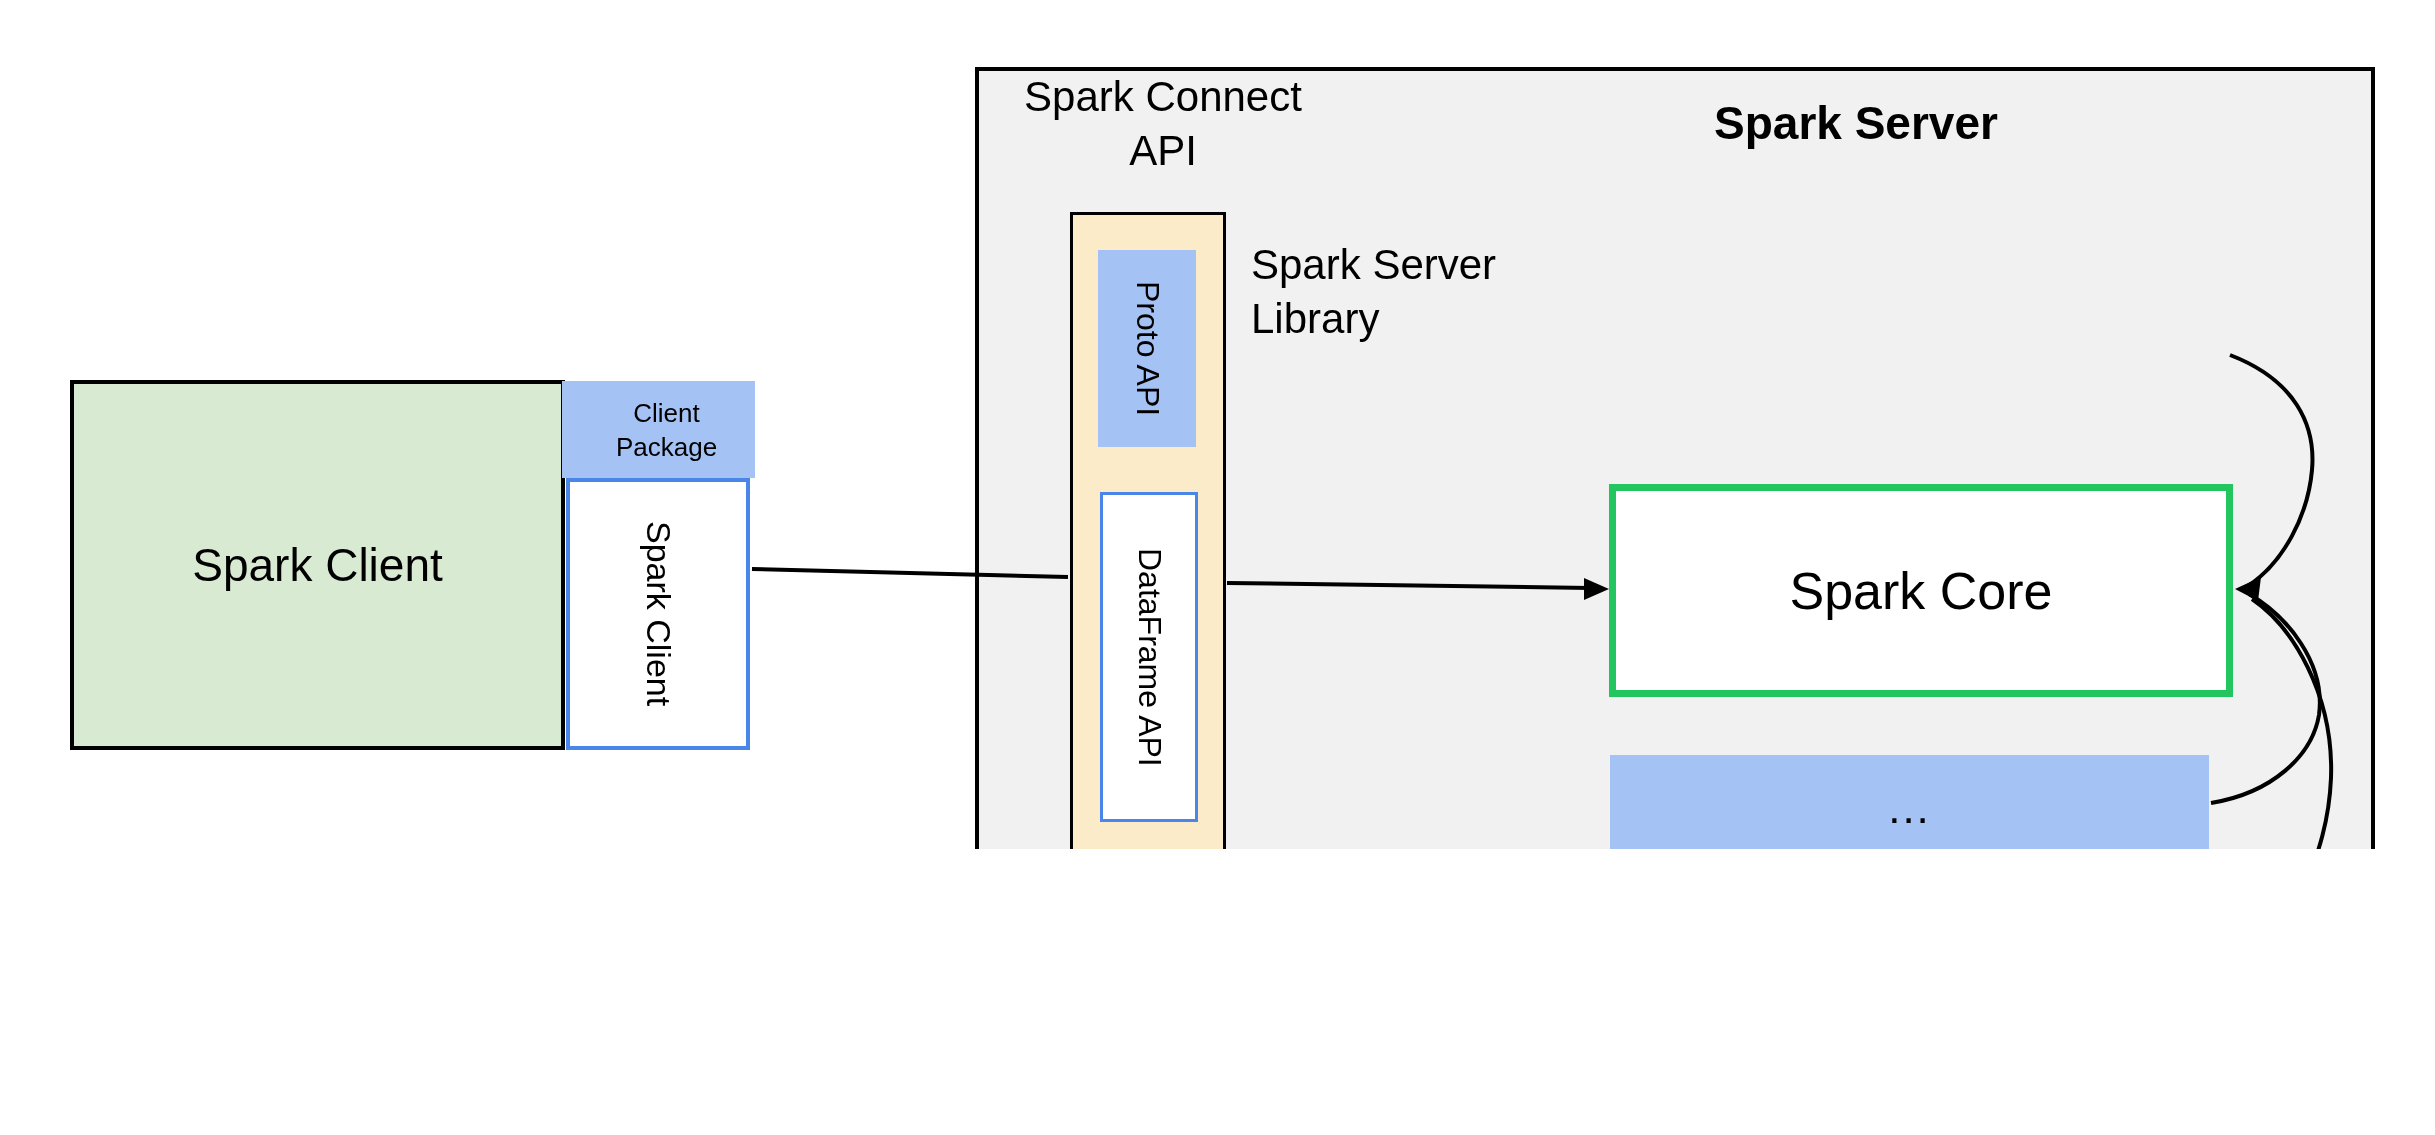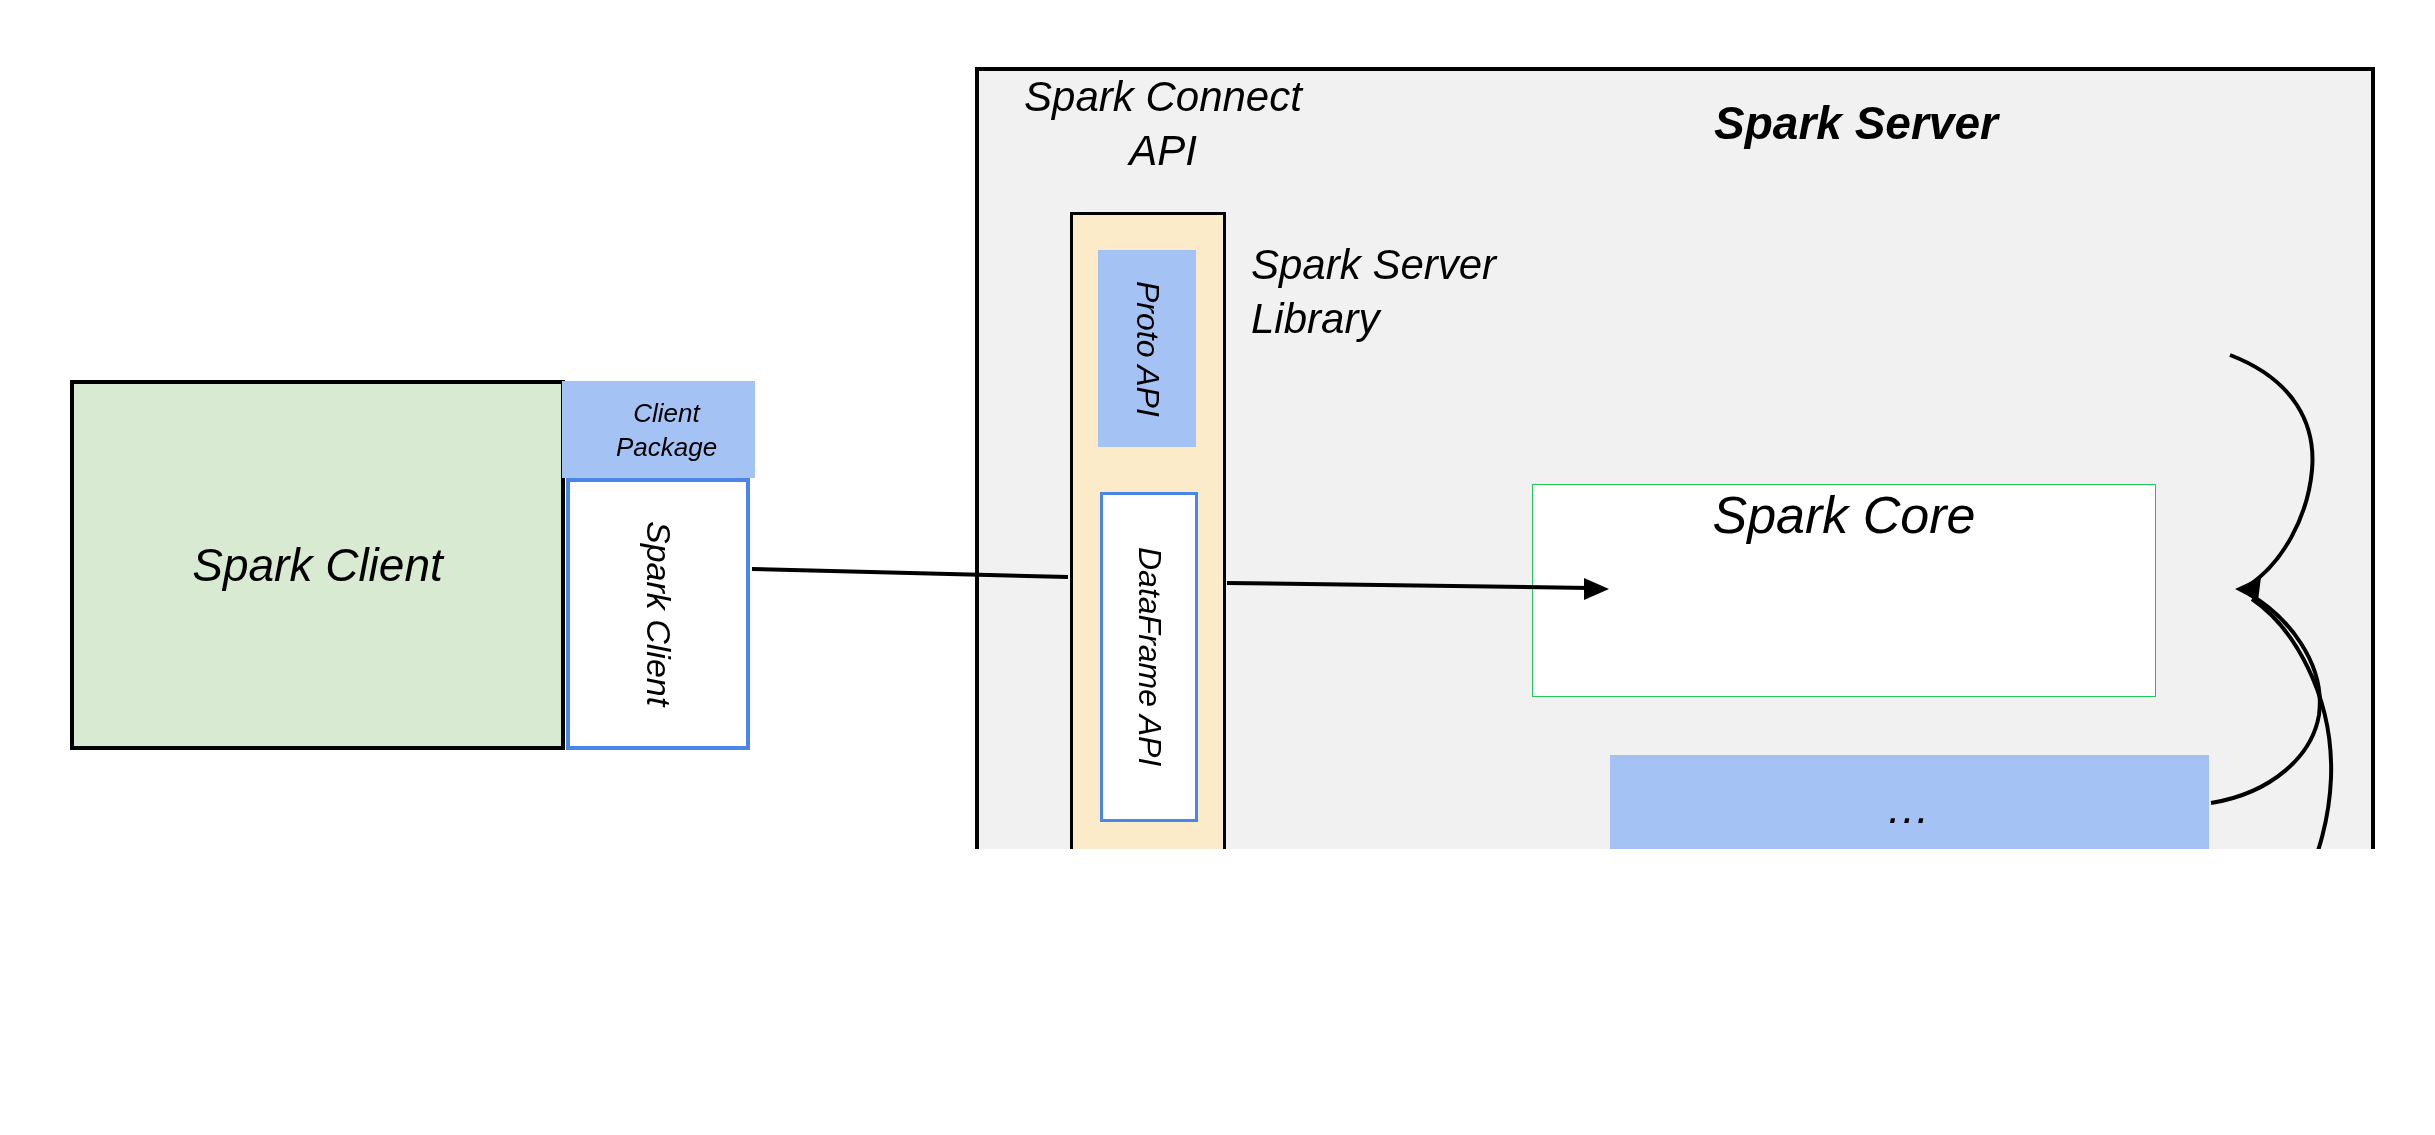--- a/index.html
+++ b/index.html
@@ -3,21 +3,20 @@
 <meta charset="utf-8">
 <style>
   html,body{margin:0;padding:0;background:#ffffff;}
   #canvas{
     position:relative;
     width:2435px;height:849px;
     background:#ffffff;
     font-family:"Liberation Sans", sans-serif;
     color:#000;
     overflow:hidden;
-    font-style:italic;
   }
   .abs{position:absolute;box-sizing:border-box;}
 
   
   .outer-box{
     left:975px;top:67px;width:1400px;height:1030px;
     background:#F1F1F1;border:4px solid #000;
   }
 
   
@@ -74,23 +73,23 @@
   }
 
   
   .plugin-box{
     left:1610px;top:284px;width:620px;height:147px;
     background:#A4C2F4;
     display:flex;align-items:center;justify-content:center;
     font-size:46px;
   }
   .core-box{
-    left:1532px;top:484px;width:624px;height:213px;
-    background:#fff;border:1px solid #22c55e;
-    display:flex;justify-content:center;
+    left:1609px;top:484px;width:624px;height:213px;
+    background:#fff;border:7px solid #22c55e;
+    display:flex;align-items:center;justify-content:center;
     font-size:52px;
   }
   .dots-box1{
     left:1610px;top:755px;width:599px;height:105px;
     background:#A4C2F4;
     display:flex;align-items:center;justify-content:center;
     font-size:44px;letter-spacing:2px;
   }
   .dots-box2{
     left:1610px;top:905px;width:599px;height:111px;

